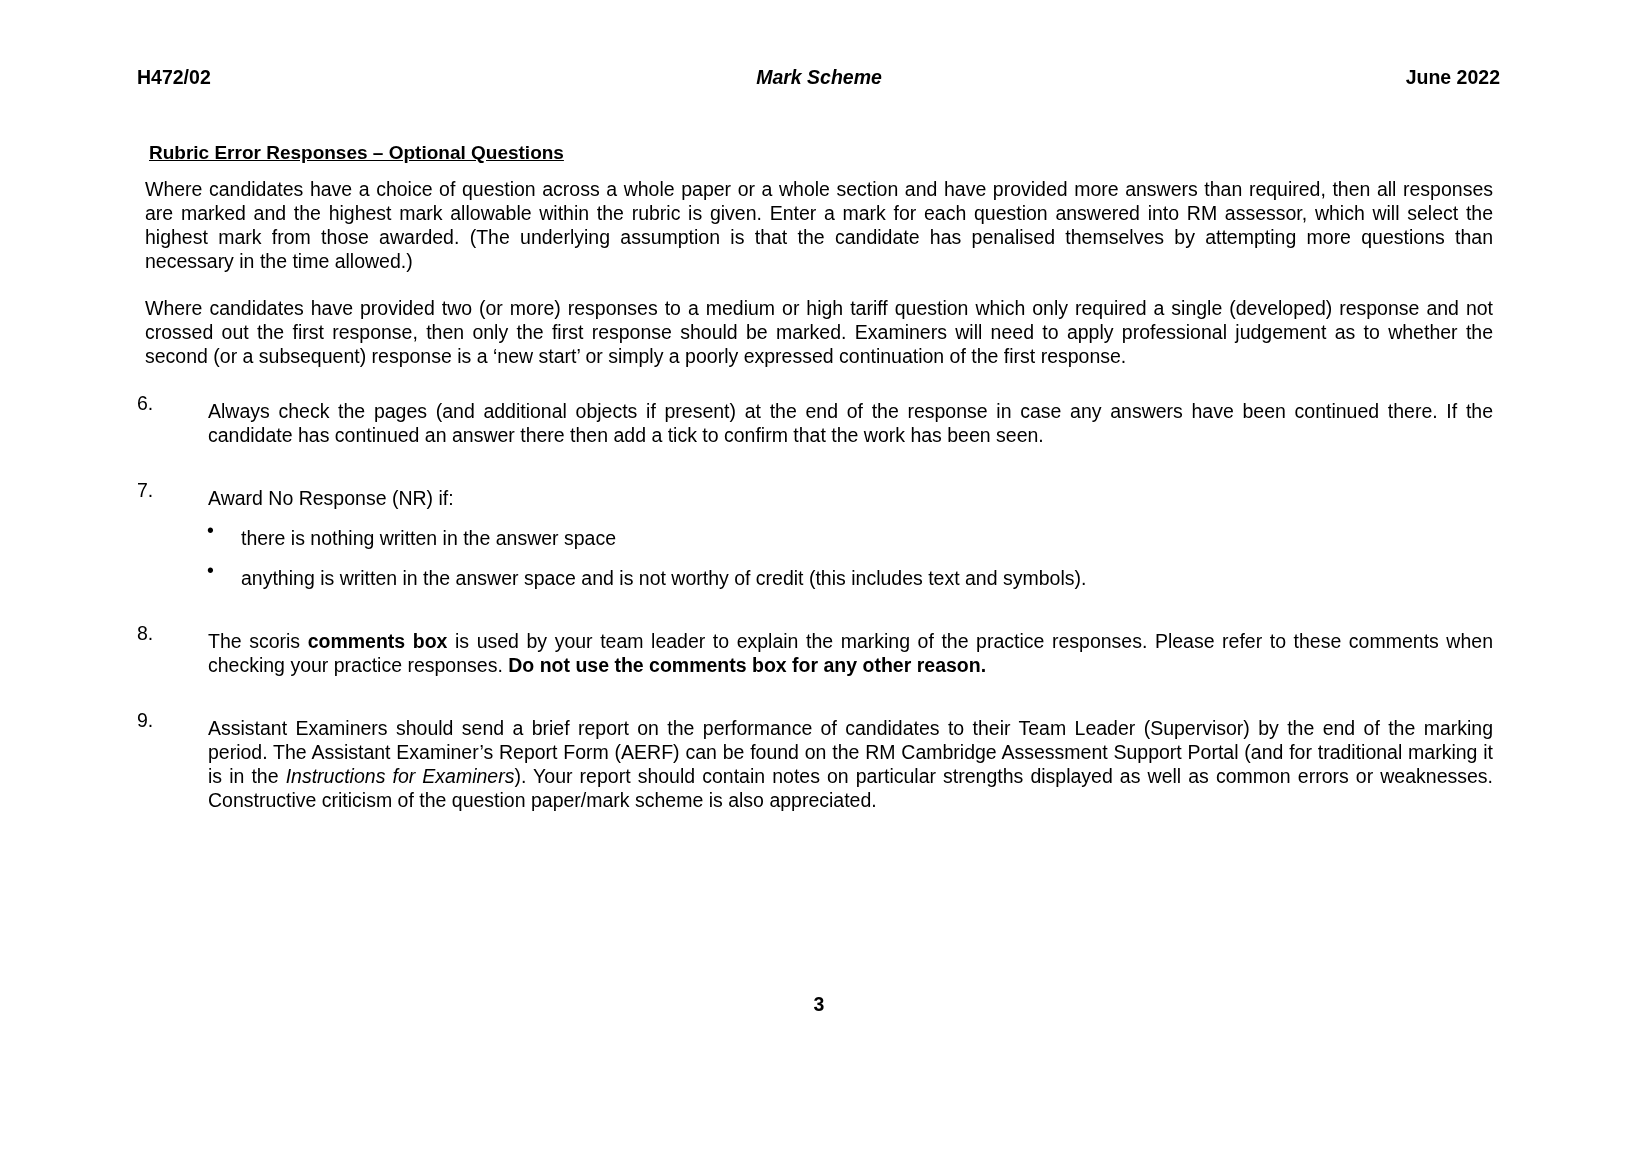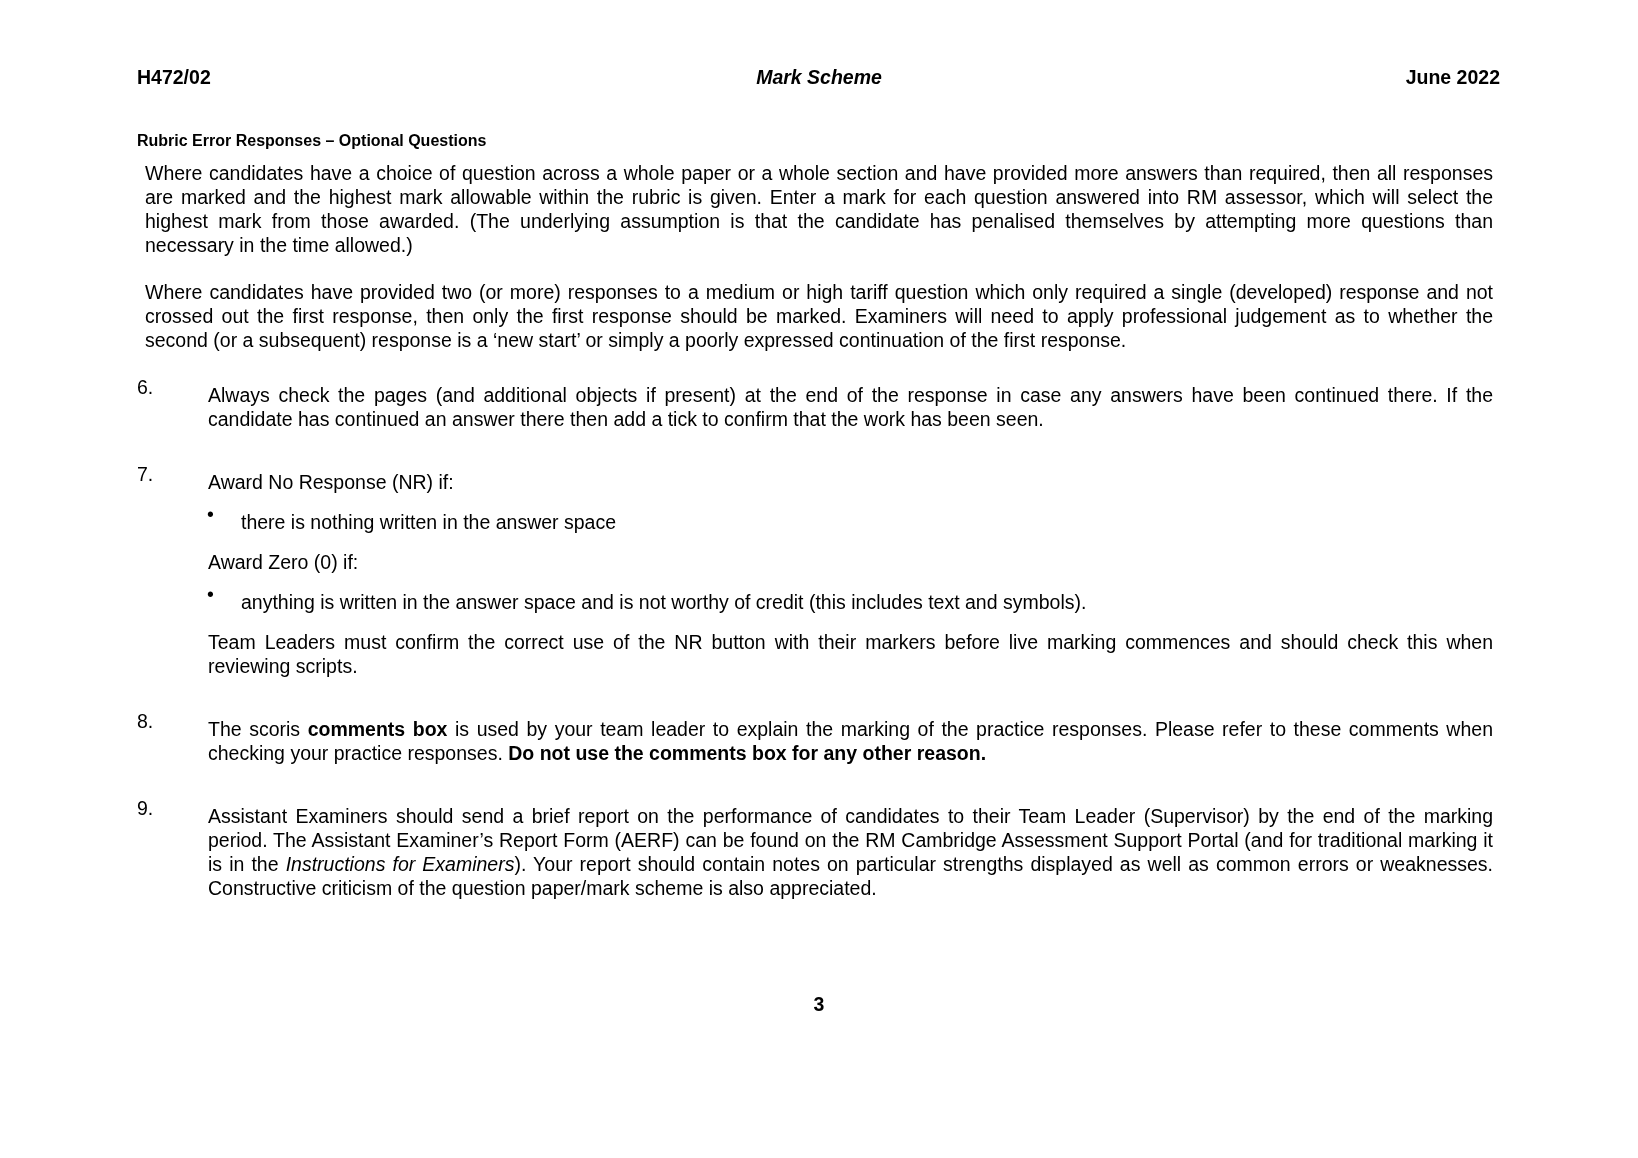--- a/index.html
+++ b/index.html
@@ -31,24 +31,25 @@
   .h-right { position: absolute; right: 138px; }
 
   .content {
     position: absolute;
     top: 129px;
     left: 137px;
     width: 1364px;
   }
   .block { margin-bottom: 23px; }
   .heading {
-    margin: 0;
-    font-size: 16px;
+    margin: 12px;
+    font-size: 19px;
     font-weight: normal;
     line-height: 24px;
+    text-decoration: underline;
   }
   .para {
     margin: 8px;
     text-align: justify;
   }
   .seg-bold   { font-weight: bold; }
   .seg-italic { font-style: italic; }
 
   .num-item { display: flex; }
   .num {
@@ -100,26 +101,24 @@
     </div>
 
     <div class="block num-item">
       <div class="num">7.</div>
       <div class="item-body">
         <p class="para"><span>Award No Response (NR) if:</span></p>
         <div class="bullet-row">
           <span class="bullet-marker">•</span>
           <span class="bullet-text para"><span>there is nothing written in the answer space</span></span>
         </div>
-        <p class="para"><span>Award Zero (0) if:</span></p>
         <div class="bullet-row">
           <span class="bullet-marker">•</span>
           <span class="bullet-text para"><span>anything is written in the answer space and is not worthy of credit (this includes text and symbols).</span></span>
         </div>
-        <p class="para"><span>Team Leaders must confirm the correct use of the NR button with their markers before live marking commences and should check this when reviewing scripts.</span></p>
       </div>
     </div>
 
     <div class="block num-item">
       <div class="num">8.</div>
       <div class="item-body">
         <p class="para"><span>The scoris </span><span class="seg-bold">comments box</span><span> is used by your team leader to explain the marking of the practice responses. Please refer to these comments when checking your practice responses. </span><span class="seg-bold">Do not use the comments box for any other reason.</span></p>
       </div>
     </div>
 

